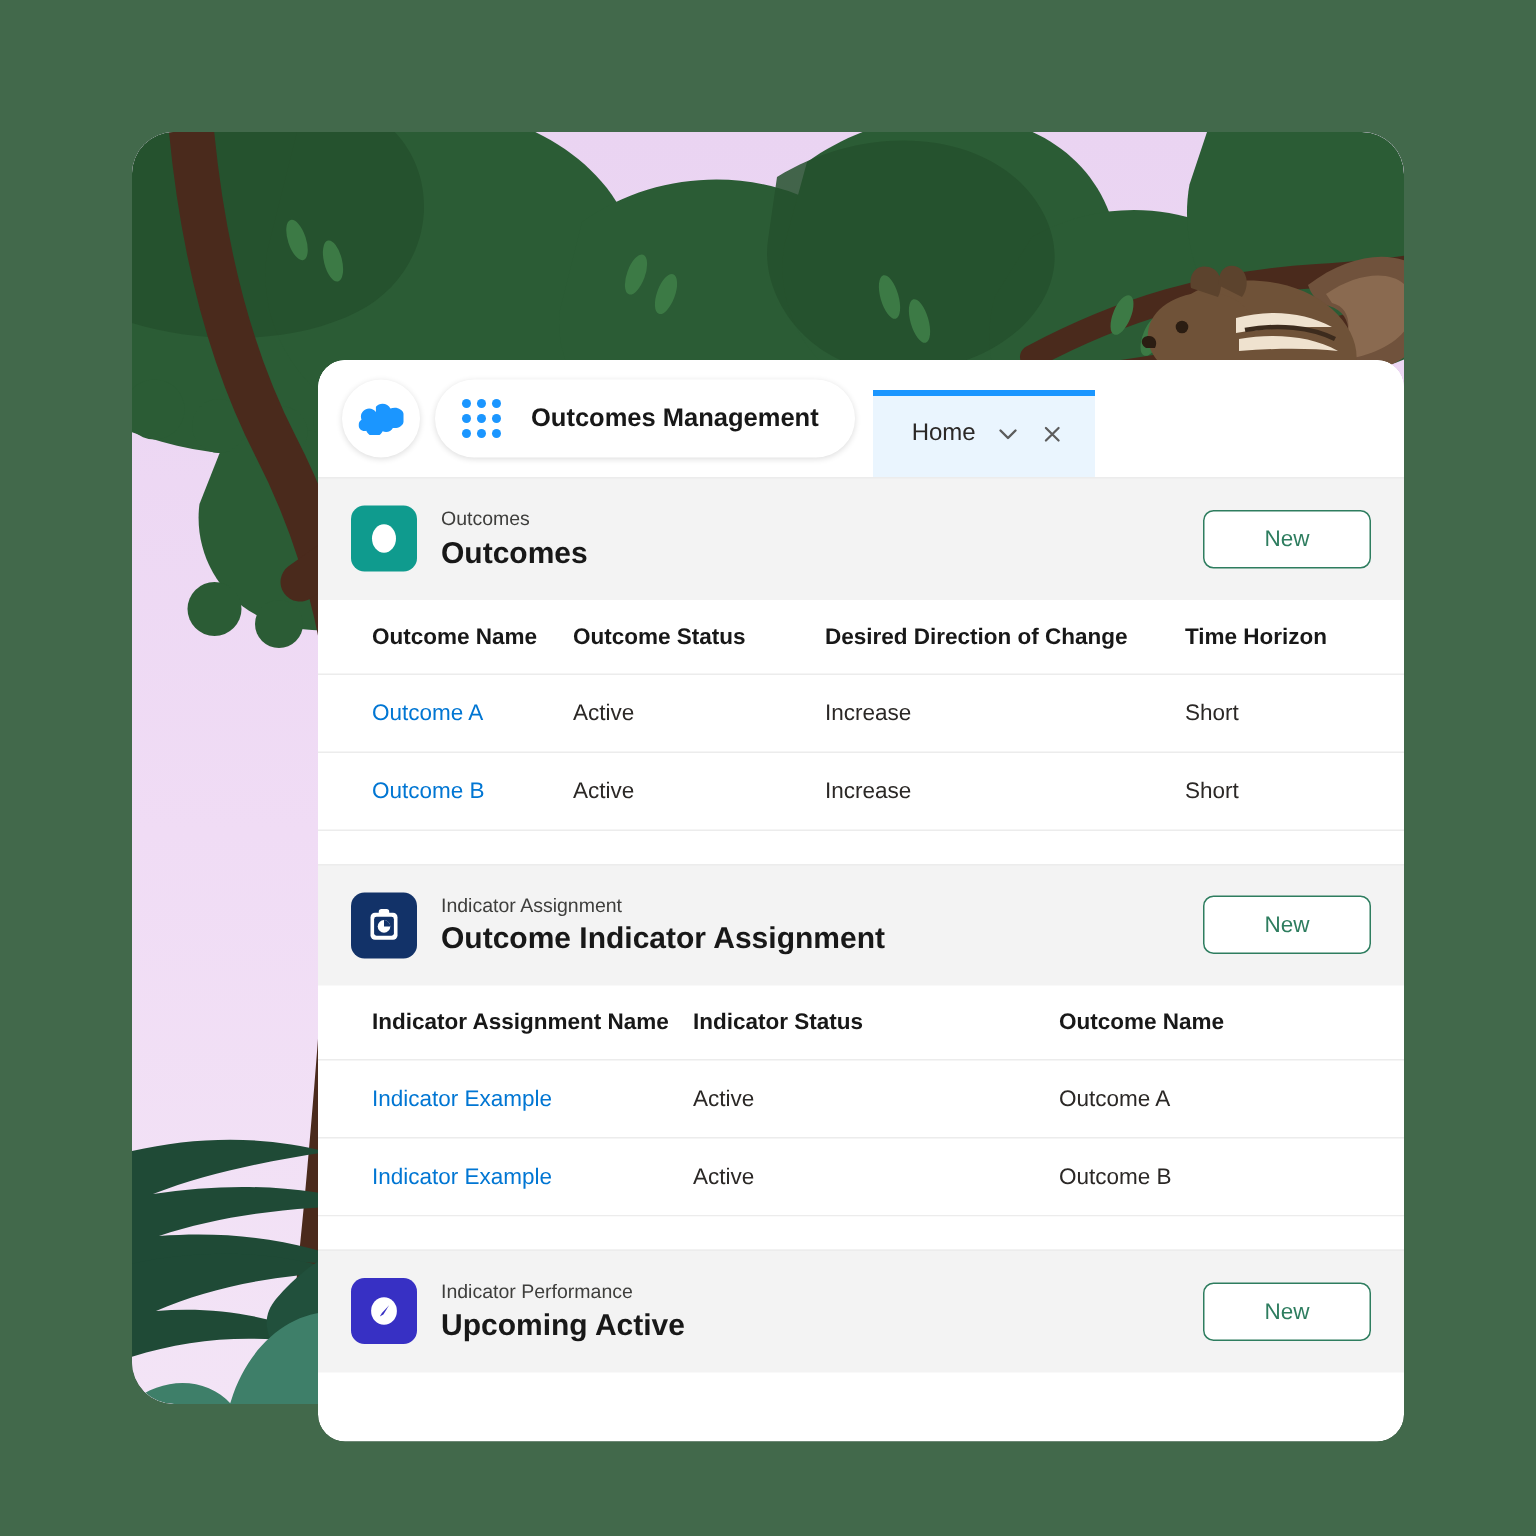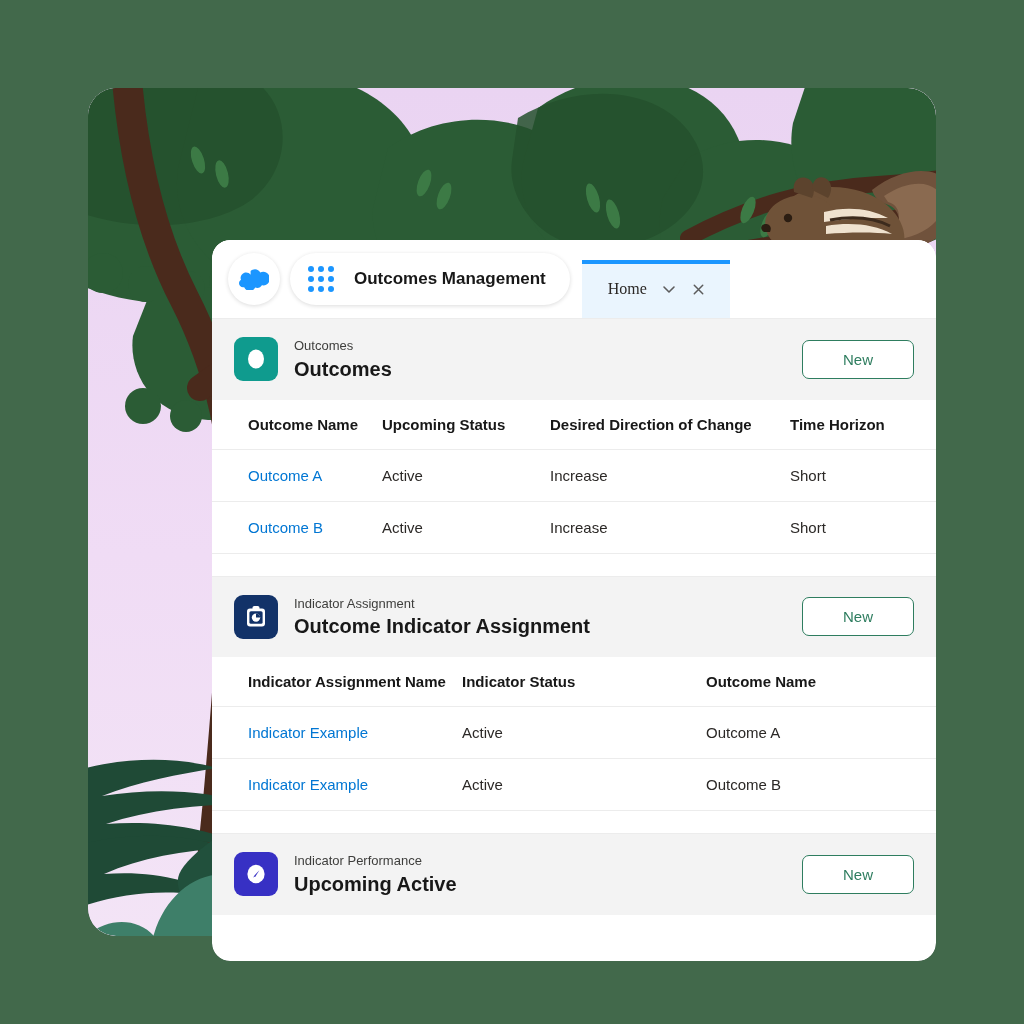--- a/index.html
+++ b/index.html
@@ -94,21 +94,20 @@
     color: #181818;
     white-space: nowrap;
   }
 
   .tabbar {
     display: flex;
     align-items: flex-end;
     height: 100%;
     margin-left: 12px;
     flex: 1 1 auto;
-    font-family: Liberation Serif, serif;
   }
 
   .tab {
     position: relative;
     min-width: 148px;
     background: #eaf5fe;
     display: flex;
     align-items: center;
     padding: 0 14px 0 26px;
     gap: 14px;
@@ -404,21 +403,21 @@
         <div class="card-titles">
           <div class="card-eyebrow">Outcomes</div>
           <div class="card-title">Outcomes</div>
         </div>
         <button class="btn-new">New</button>
       </div>
       <table class="dt">
         <thead>
           <tr>
             <th class="c1-a">Outcome Name</th>
-            <th class="c1-b">Upcoming Status</th>
+            <th class="c1-b">Outcome Status</th>
             <th class="c1-c">Desired Direction of Change</th>
             <th class="c1-d">Time Horizon</th>
           </tr>
         </thead>
         <tbody>
           <tr>
             <td><a class="lnk">Outcome A</a></td>
             <td>Active</td>
             <td>Increase</td>
             <td>Short</td>

